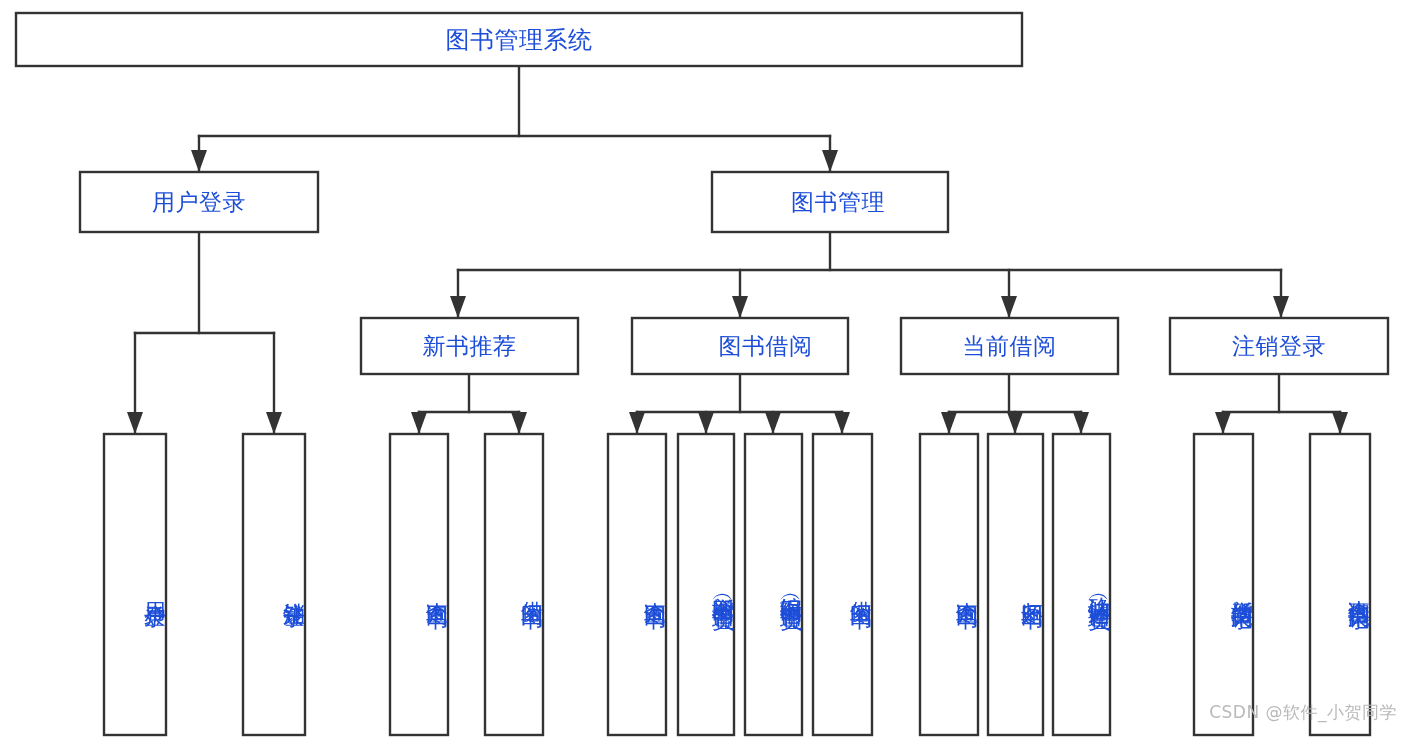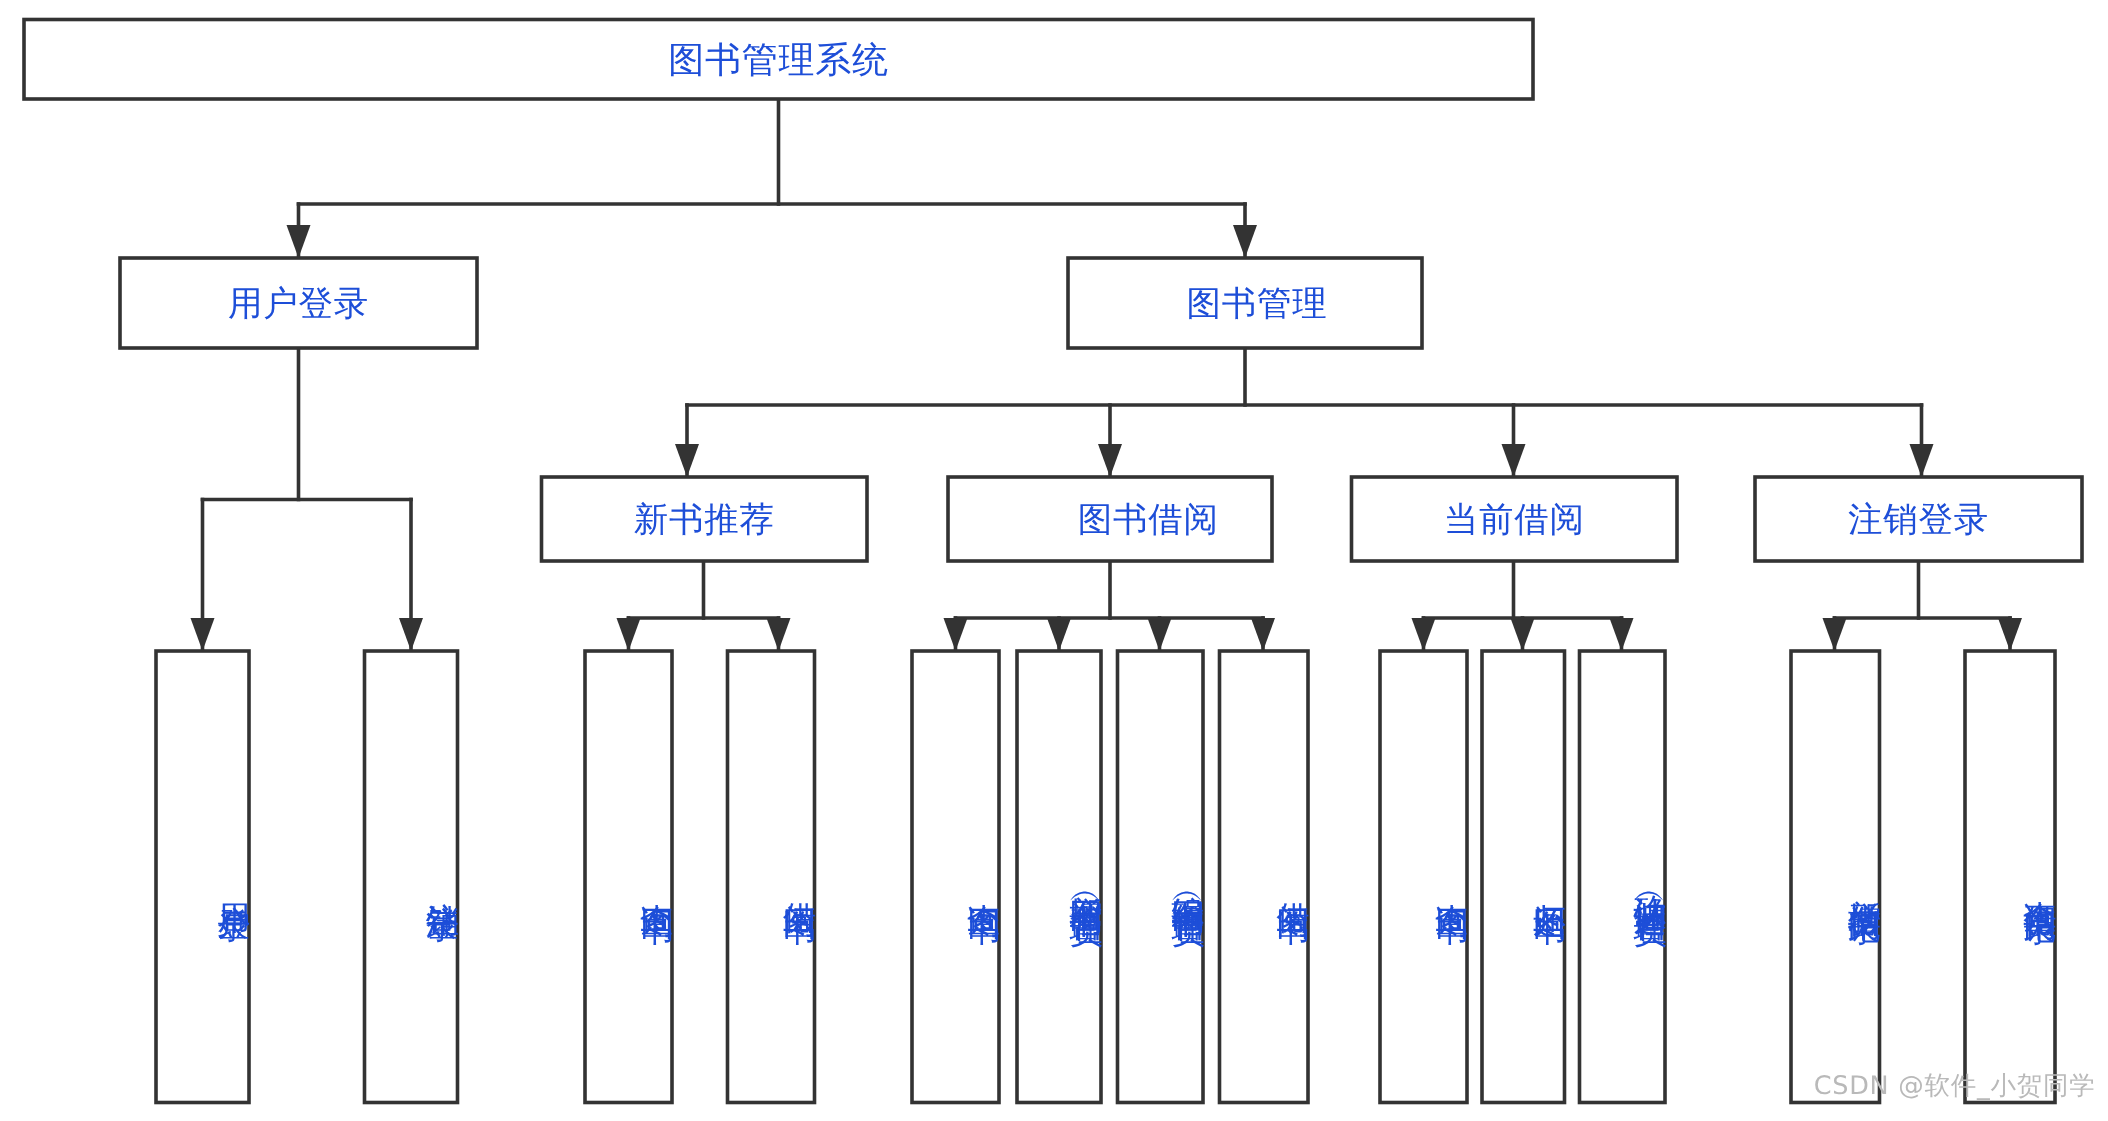--- a/index.html
+++ b/index.html
@@ -63,21 +63,21 @@
     padding-top: 6px;
     align-items: flex-start;
     justify-content: center;
   }
   .node-label.title {
     font-size: 24px;
   }
   #watermark {
     position: absolute;
     right: 8px;
-    bottom: 12px;
+    bottom: 23px;
     font-size: 17px;
     color: #b9b9b9;
     font-family: "DejaVu Sans", "Liberation Sans", sans-serif;
     white-space: nowrap;
     letter-spacing: 0.5px;
   }
 </style>
 </head>
 <body>
 

